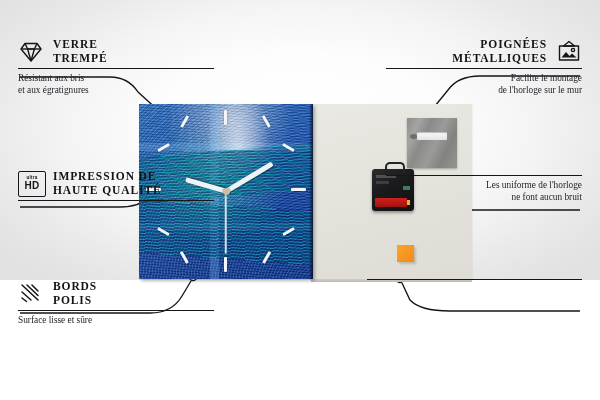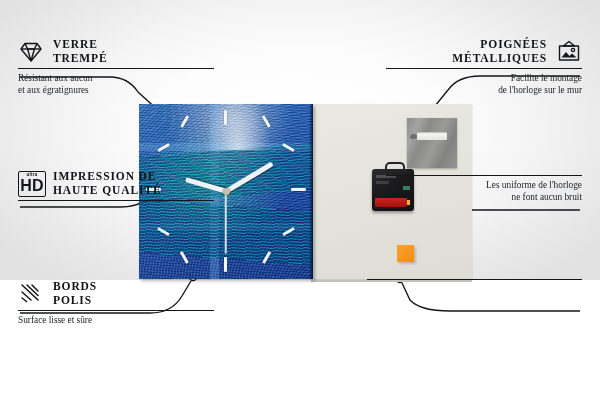--- a/index.html
+++ b/index.html
@@ -176,21 +176,21 @@
   }
   .ico{width:26px;height:26px;flex:0 0 26px;display:block;}
   .ico svg{display:block;width:26px;height:26px;}
 
   .hdbadge{
     width:26px;height:24px;border:1.4px solid #14161a;border-radius:2px;
     display:flex;flex-direction:column;align-items:center;justify-content:center;
     line-height:1;
   }
   .hdbadge .u{font-family:"Liberation Sans",sans-serif;font-size:4.6px;font-weight:bold;letter-spacing:.2px;color:#14161a;}
-  .hdbadge .h{font-family:"Liberation Sans",sans-serif;font-size:16px;font-weight:bold;letter-spacing:.3px;color:#14161a;margin-top:.5px;}
+  .hdbadge .h{font-family:"Liberation Sans",sans-serif;font-size:10px;font-weight:bold;letter-spacing:.3px;color:#14161a;margin-top:.5px;}
 </style>
 </head>
 <body>
 
 <div id="stage">
 
   <svg id="wires" viewBox="0 0 600 400">
     <path d="M20,77 L110,77 Q128,77 138,92 L160,112"></path>
     <circle cx="164" cy="115" r="3.6"></circle>
 
@@ -267,21 +267,21 @@
               <path d="M7 4.5 L9.6 10 L13 22"></path>
               <path d="M19 4.5 L16.4 10 L13 22"></path>
           <path d="M9.6 10 H16.4"></path>
         </g>
           </svg>
       </span>
       <span class="cal-title">VERRE
 TREMPÉ</span>
     </div>
     <div class="rule"></div>
-    <div class="cal-sub">Résistant aux aucun
+    <div class="cal-sub">Résistant aux bris
 et aux égratignures</div>
   </div>
 
   <div class="callout left" style="top:170px;">
     <div class="cal-head">
       <span class="ico">
         <span class="hdbadge">
           <span class="u">ultra</span>
           <span class="h">HD</span>
         </span>

